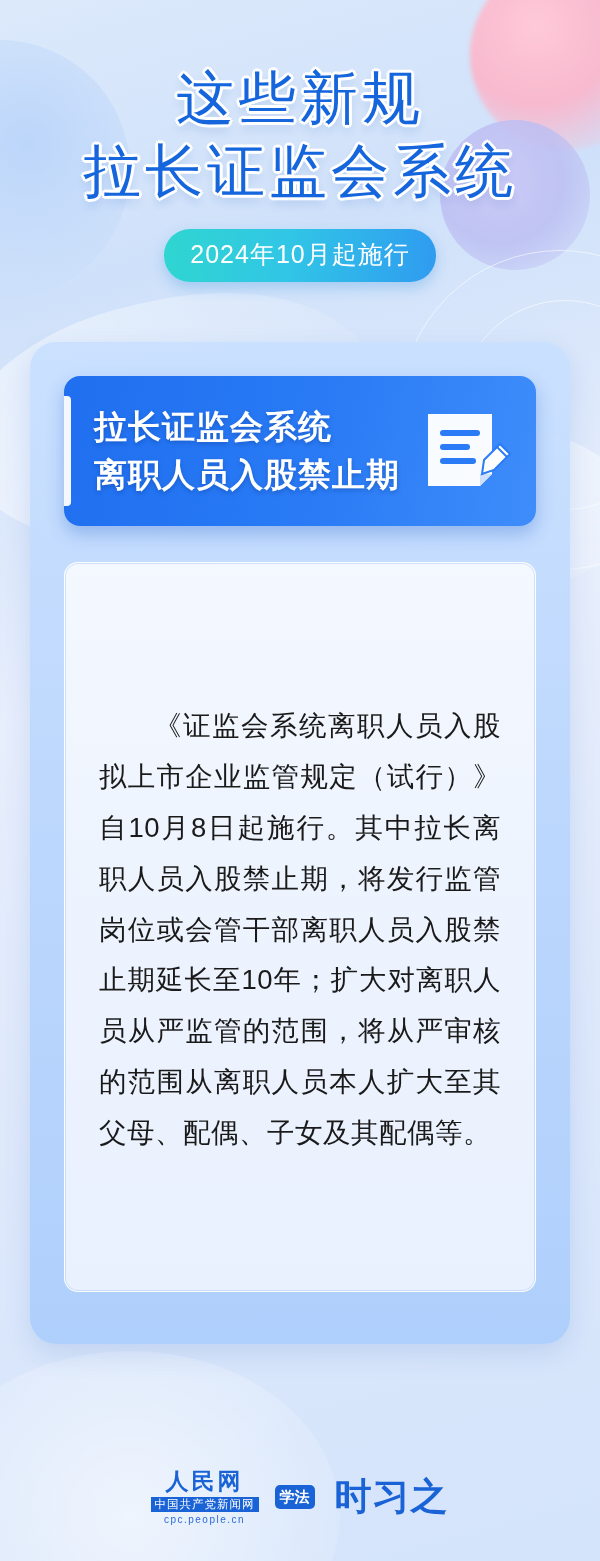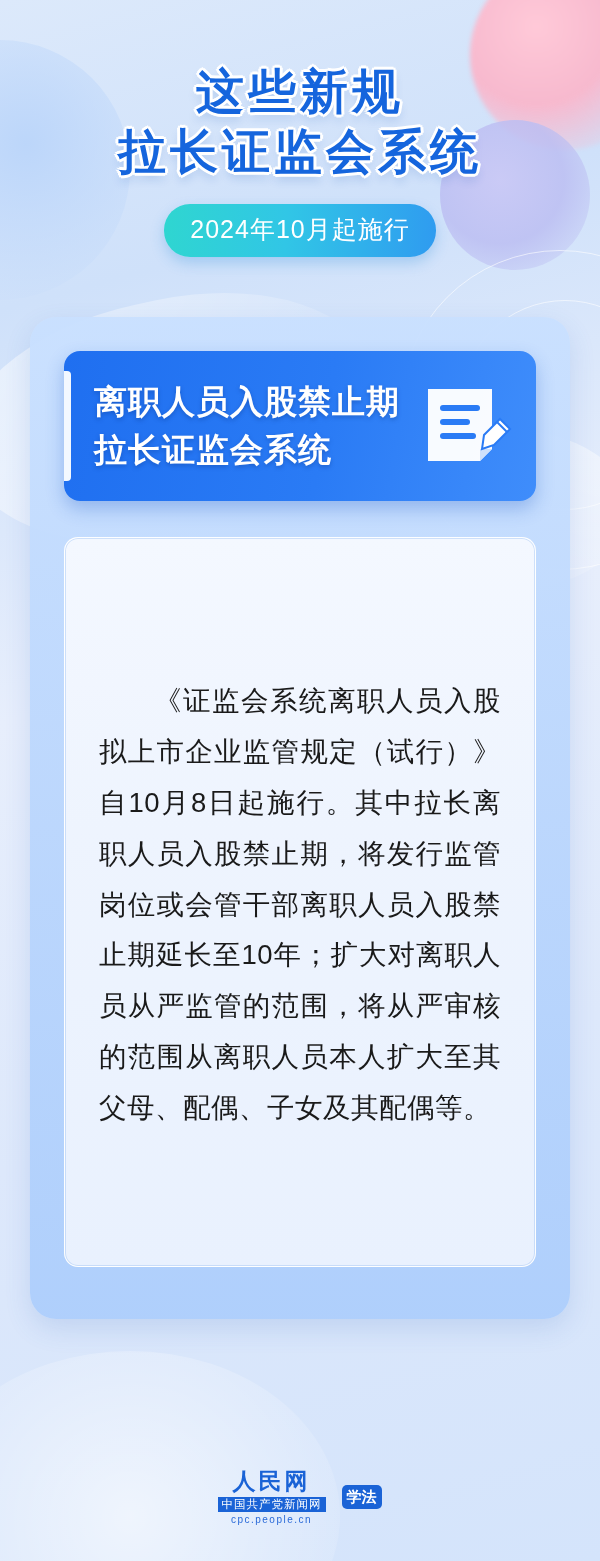--- a/index.html
+++ b/index.html
@@ -72,22 +72,22 @@
     background: radial-gradient(circle at 50% 50%, rgba(255,255,255,0.6), rgba(255,255,255,0));
   }
 
   
   .header {
     position: relative;
     padding-top: 62px;
     text-align: center;
   }
   .title-line {
-    font-size: 48px;
-    font-weight: bold;
+    font-size: 58px;
+    font-weight: normal;
     letter-spacing: 4px;
     line-height: 1.25;
     color: #1767e0;
     text-shadow:
       3px 0 0 #ffffff, -3px 0 0 #ffffff, 0 3px 0 #ffffff, 0 -3px 0 #ffffff,
       2px 2px 0 #ffffff, -2px 2px 0 #ffffff, 2px -2px 0 #ffffff, -2px -2px 0 #ffffff,
       0 6px 10px rgba(20,80,180,0.22);
   }
   .title-line.l1 { color: #1565dd; }
   .title-line.l2 { color: #1565dd; }
@@ -240,22 +240,22 @@
   <div class="title-line l1">这些新规</div>
   <div class="title-line l2">拉长证监会系统</div>
   <div class="date-pill">2024年10月起施行</div>
 </div>
 
 <div class="card">
 
   <div class="banner">
     <div class="banner-accent"></div>
     <div class="banner-text">
+      <div>拉长证监会系统</div>
       <div>离职人员入股禁止期</div>
-      <div>拉长证监会系统</div>
     </div>
     <div class="banner-icon">
       <svg viewBox="0 0 96 96" width="96" height="96" aria-hidden="true">
         <path d="M10 10 H74 V70 L62 82 H10 Z" fill="#ffffff" opacity="0.97"></path>
         <path d="M62 82 V70 H74 Z" fill="#cfe0fb"></path>
         <rect x="22" y="26" width="40" height="6" rx="3" fill="#2a7bf5"></rect>
         <rect x="22" y="40" width="30" height="6" rx="3" fill="#2a7bf5"></rect>
         <rect x="22" y="54" width="36" height="6" rx="3" fill="#2a7bf5"></rect>
         <path d="M66 56 L82 40 L92 50 L76 66 L64 70 Z" fill="#ffffff" stroke="#2a7bf5" stroke-width="2"></path>
         <path d="M79 43 L89 53" stroke="#2a7bf5" stroke-width="2"></path>
@@ -269,14 +269,15 @@
 </div>
 
 <div class="footer">
   <div class="logo-people">
     <div class="cn">人民网</div>
     <div class="bar">中国共产党新闻网</div>
     <div class="url">cpc.people.cn</div>
   </div>
   <div class="logo-xuefa">
     <div class="xuefa-badge">学法</div>
+    <div class="xuefa-word">时习之</div>
   </div>
 </div>
 
 </body></html>

